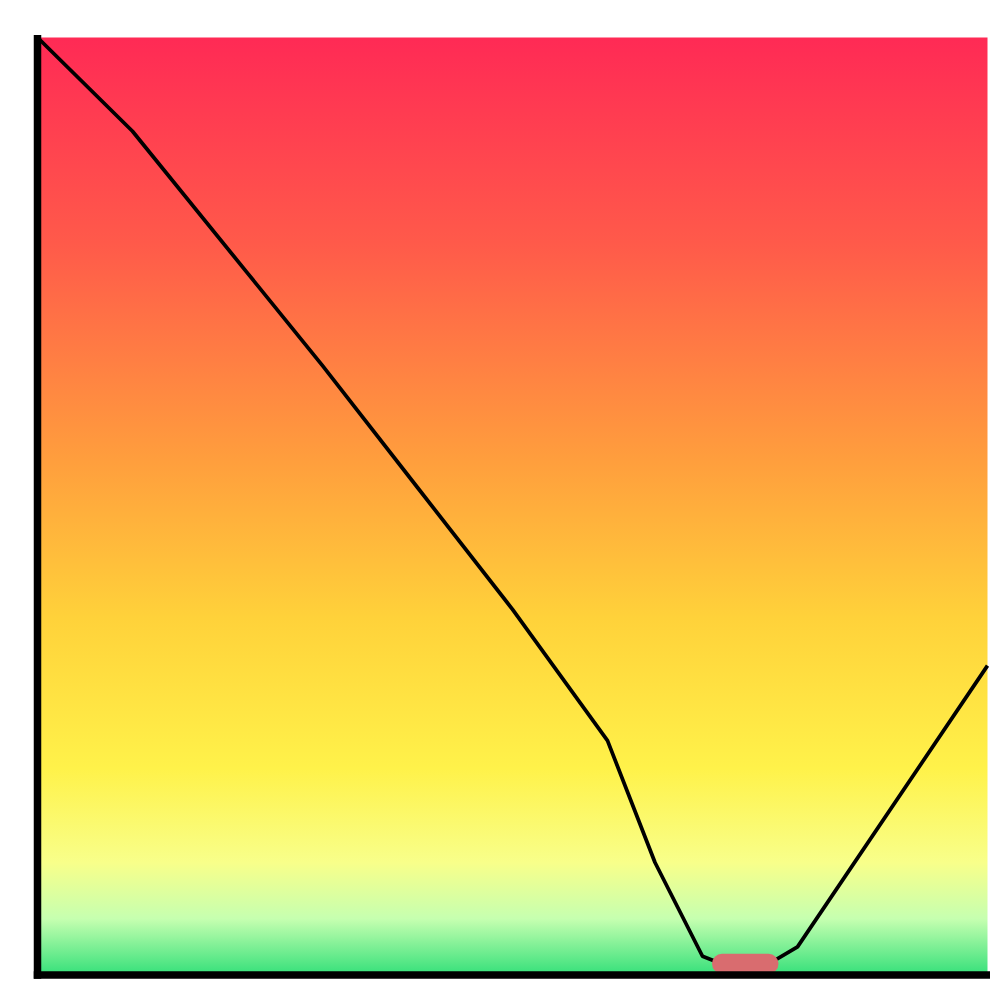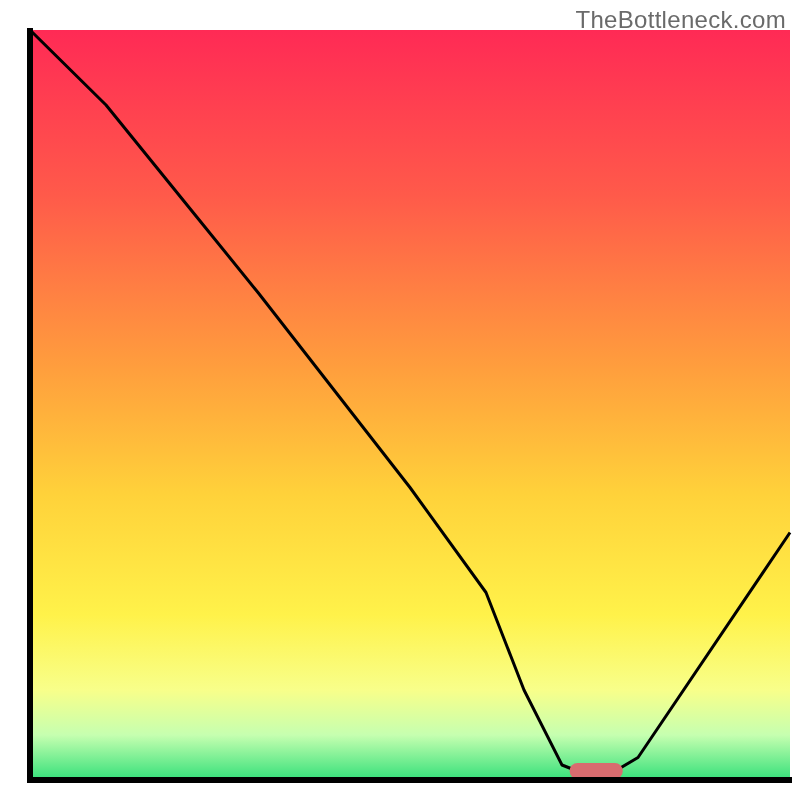--- a/index.html
+++ b/index.html
@@ -27,21 +27,20 @@
     pointer-events: none;
   }
   svg {
     display: block;
   }
 </style>
 </head>
 <body>
 
 <div class="chart-container">
-  <div class="watermark">TheBottleneck.com</div>
   <svg id="chart-svg" width="800" height="800" viewBox="0 0 800 800">
       <defs>
         <linearGradient id="bg-grad" x1="0" y1="0" x2="0" y2="1">
           <stop offset="0%" stop-color="#ff2a55"></stop>
           <stop offset="22%" stop-color="#ff5a4a"></stop>
           <stop offset="45%" stop-color="#ff9e3d"></stop>
           <stop offset="62%" stop-color="#ffd23a"></stop>
           <stop offset="78%" stop-color="#fff24a"></stop>
           <stop offset="88%" stop-color="#f8ff8a"></stop>
           <stop offset="94%" stop-color="#c6ffb0"></stop>

